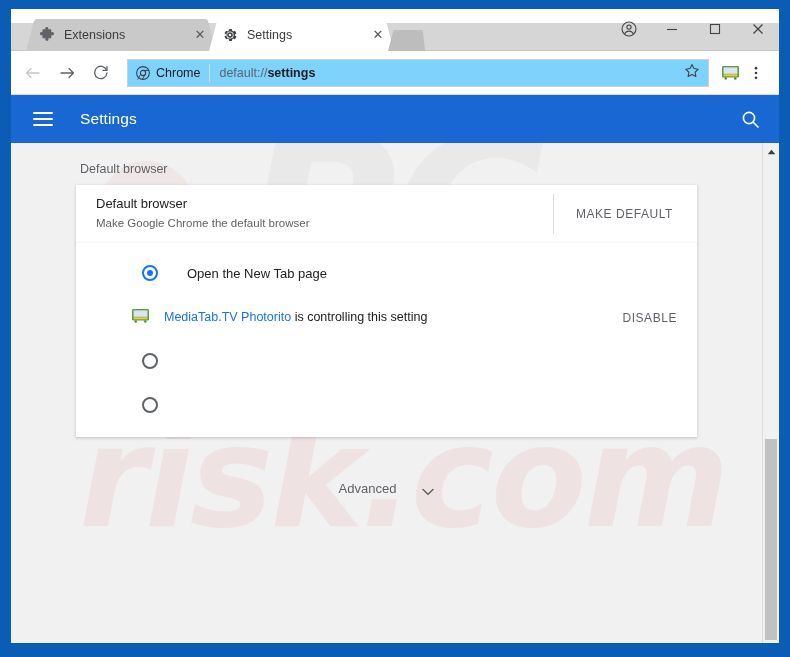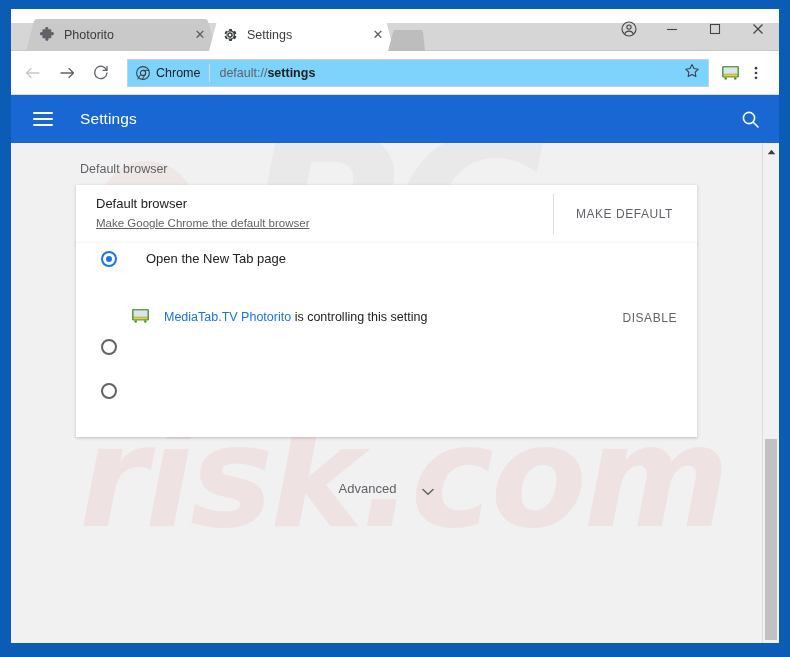--- a/index.html
+++ b/index.html
@@ -272,21 +272,21 @@
   }
 
   
   #card-default-browser { height: 58px; }
   #default-browser-row {
     display: flex; align-items: center; height: 100%;
     padding: 0 0 0 20px;
   }
   .row-text { display: flex; flex-direction: column; }
   .row-primary { font-size: 13px; color: #202124; line-height: 1.45; }
-  .row-secondary { font-size: 11.5px; color: #5f6368; line-height: 1.5; margin-top: 1px; text-decoration: underline; }
+  .row-secondary { font-size: 11.5px; color: #5f6368; line-height: 1.5; margin-top: 1px; }
   #make-default-wrap {
     margin-left: auto;
     height: 40px;
     display: flex; align-items: center;
     border-left: 1px solid #dadce0;
     padding: 0 24px 0 22px;
   }
   .text-btn {
     font-size: 12px;
     letter-spacing: .55px;
@@ -294,23 +294,25 @@
     cursor: pointer;
     background: none;
     border: none;
     font-family: "Liberation Sans", sans-serif;
   }
 
   
   #card-on-startup { padding: 8px 0 10px 0; }
   .radio-row {
     display: flex;
+    align-items: center;
     height: 44px;
     padding: 0 20px;
     cursor: pointer;
+    margin-left: 41px;
   }
   .radio {
     width: 16px; height: 16px;
     border: 2px solid #5f6368;
     border-radius: 50%;
     flex: 0 0 auto;
     position: relative;
     margin-left: 5px;
   }
   .radio.checked { border-color: #1a73e8; }
@@ -400,21 +402,21 @@
     <div id="tabstrip">
       <div id="tabstrip-bg-top"></div>
 
       <div class="tab" id="tab-extensions">
         <svg class="tab-shape" viewBox="0 0 190 32" preserveAspectRatio="none">
           <path d="M0,32 L8,2 Q8.8,0 11,0 L179,0 Q181.2,0 182,2 L190,32 Z" fill="#c9c9c9"></path>
         </svg>
         <svg class="tab-favicon" viewBox="0 0 16 16">
           <path d="M6.2 1.4c0-0.8 0.7-1.4 1.6-1.4s1.6 0.6 1.6 1.4c0 0.3-0.1 0.6-0.2 0.8h2.3c0.5 0 0.8 0.4 0.8 0.8v2.4c0.3-0.2 0.6-0.3 1-0.3 0.9 0 1.6 0.7 1.6 1.6s-0.7 1.6-1.6 1.6c-0.4 0-0.7-0.1-1-0.3v2.4c0 0.5-0.4 0.8-0.8 0.8h-2.3c0.2 0.3 0.3 0.6 0.3 1 0 0.9-0.7 1.6-1.6 1.6s-1.6-0.7-1.6-1.6c0-0.4 0.1-0.7 0.3-1h-2.4c-0.5 0-0.8-0.4-0.8-0.8v-2.3c-0.3 0.2-0.6 0.2-0.9 0.2-0.9 0-1.5-0.7-1.5-1.6s0.6-1.6 1.5-1.6c0.3 0 0.6 0.1 0.9 0.3v-2.4c0-0.5 0.4-0.8 0.8-0.8h2.4c-0.2-0.3-0.4-0.5-0.4-0.8z" fill="#5f6368"></path>
         </svg>
-        <span class="tab-title">Photorito</span>
+        <span class="tab-title">Extensions</span>
         <span class="tab-close">✕</span>
       </div>
 
       <div class="tab" id="tab-settings">
         <svg class="tab-shape" viewBox="0 0 185 32" preserveAspectRatio="none">
           <path d="M0,32 L8,2 Q8.8,0 11,0 L174,0 Q176.2,0 177,2 L185,32 Z" fill="#ffffff"></path>
         </svg>
         <svg class="tab-favicon" viewBox="0 0 16 16">
           <path d="M8 5.2a2.8 2.8 0 1 0 0 5.6 2.8 2.8 0 0 0 0-5.6zm0 4.1a1.3 1.3 0 1 1 0-2.6 1.3 1.3 0 0 1 0 2.6z" fill="#3c4043"></path>
           <path d="M14.1 9.3l-1.2-.7a5 5 0 0 0 0-1.2l1.2-.7a.5.5 0 0 0 .2-.6l-1.2-2a.5.5 0 0 0-.6-.2l-1.3.5a5 5 0 0 0-1-.6l-.2-1.4a.5.5 0 0 0-.5-.4H7.5a.5.5 0 0 0-.5.4l-.2 1.4a5 5 0 0 0-1 .6l-1.3-.5a.5.5 0 0 0-.6.2l-1.2 2a.5.5 0 0 0 .2.6l1.2.7a5 5 0 0 0 0 1.2l-1.2.7a.5.5 0 0 0-.2.6l1.2 2a.5.5 0 0 0 .6.2l1.3-.5a5 5 0 0 0 1 .6l.2 1.4c0 .2.2.4.5.4h2a.5.5 0 0 0 .5-.4l.2-1.4a5 5 0 0 0 1-.6l1.3.5a.5.5 0 0 0 .6-.2l1.2-2a.5.5 0 0 0-.2-.6zM8 11.6a3.6 3.6 0 1 1 0-7.2 3.6 3.6 0 0 1 0 7.2z" fill="#3c4043"></path>

